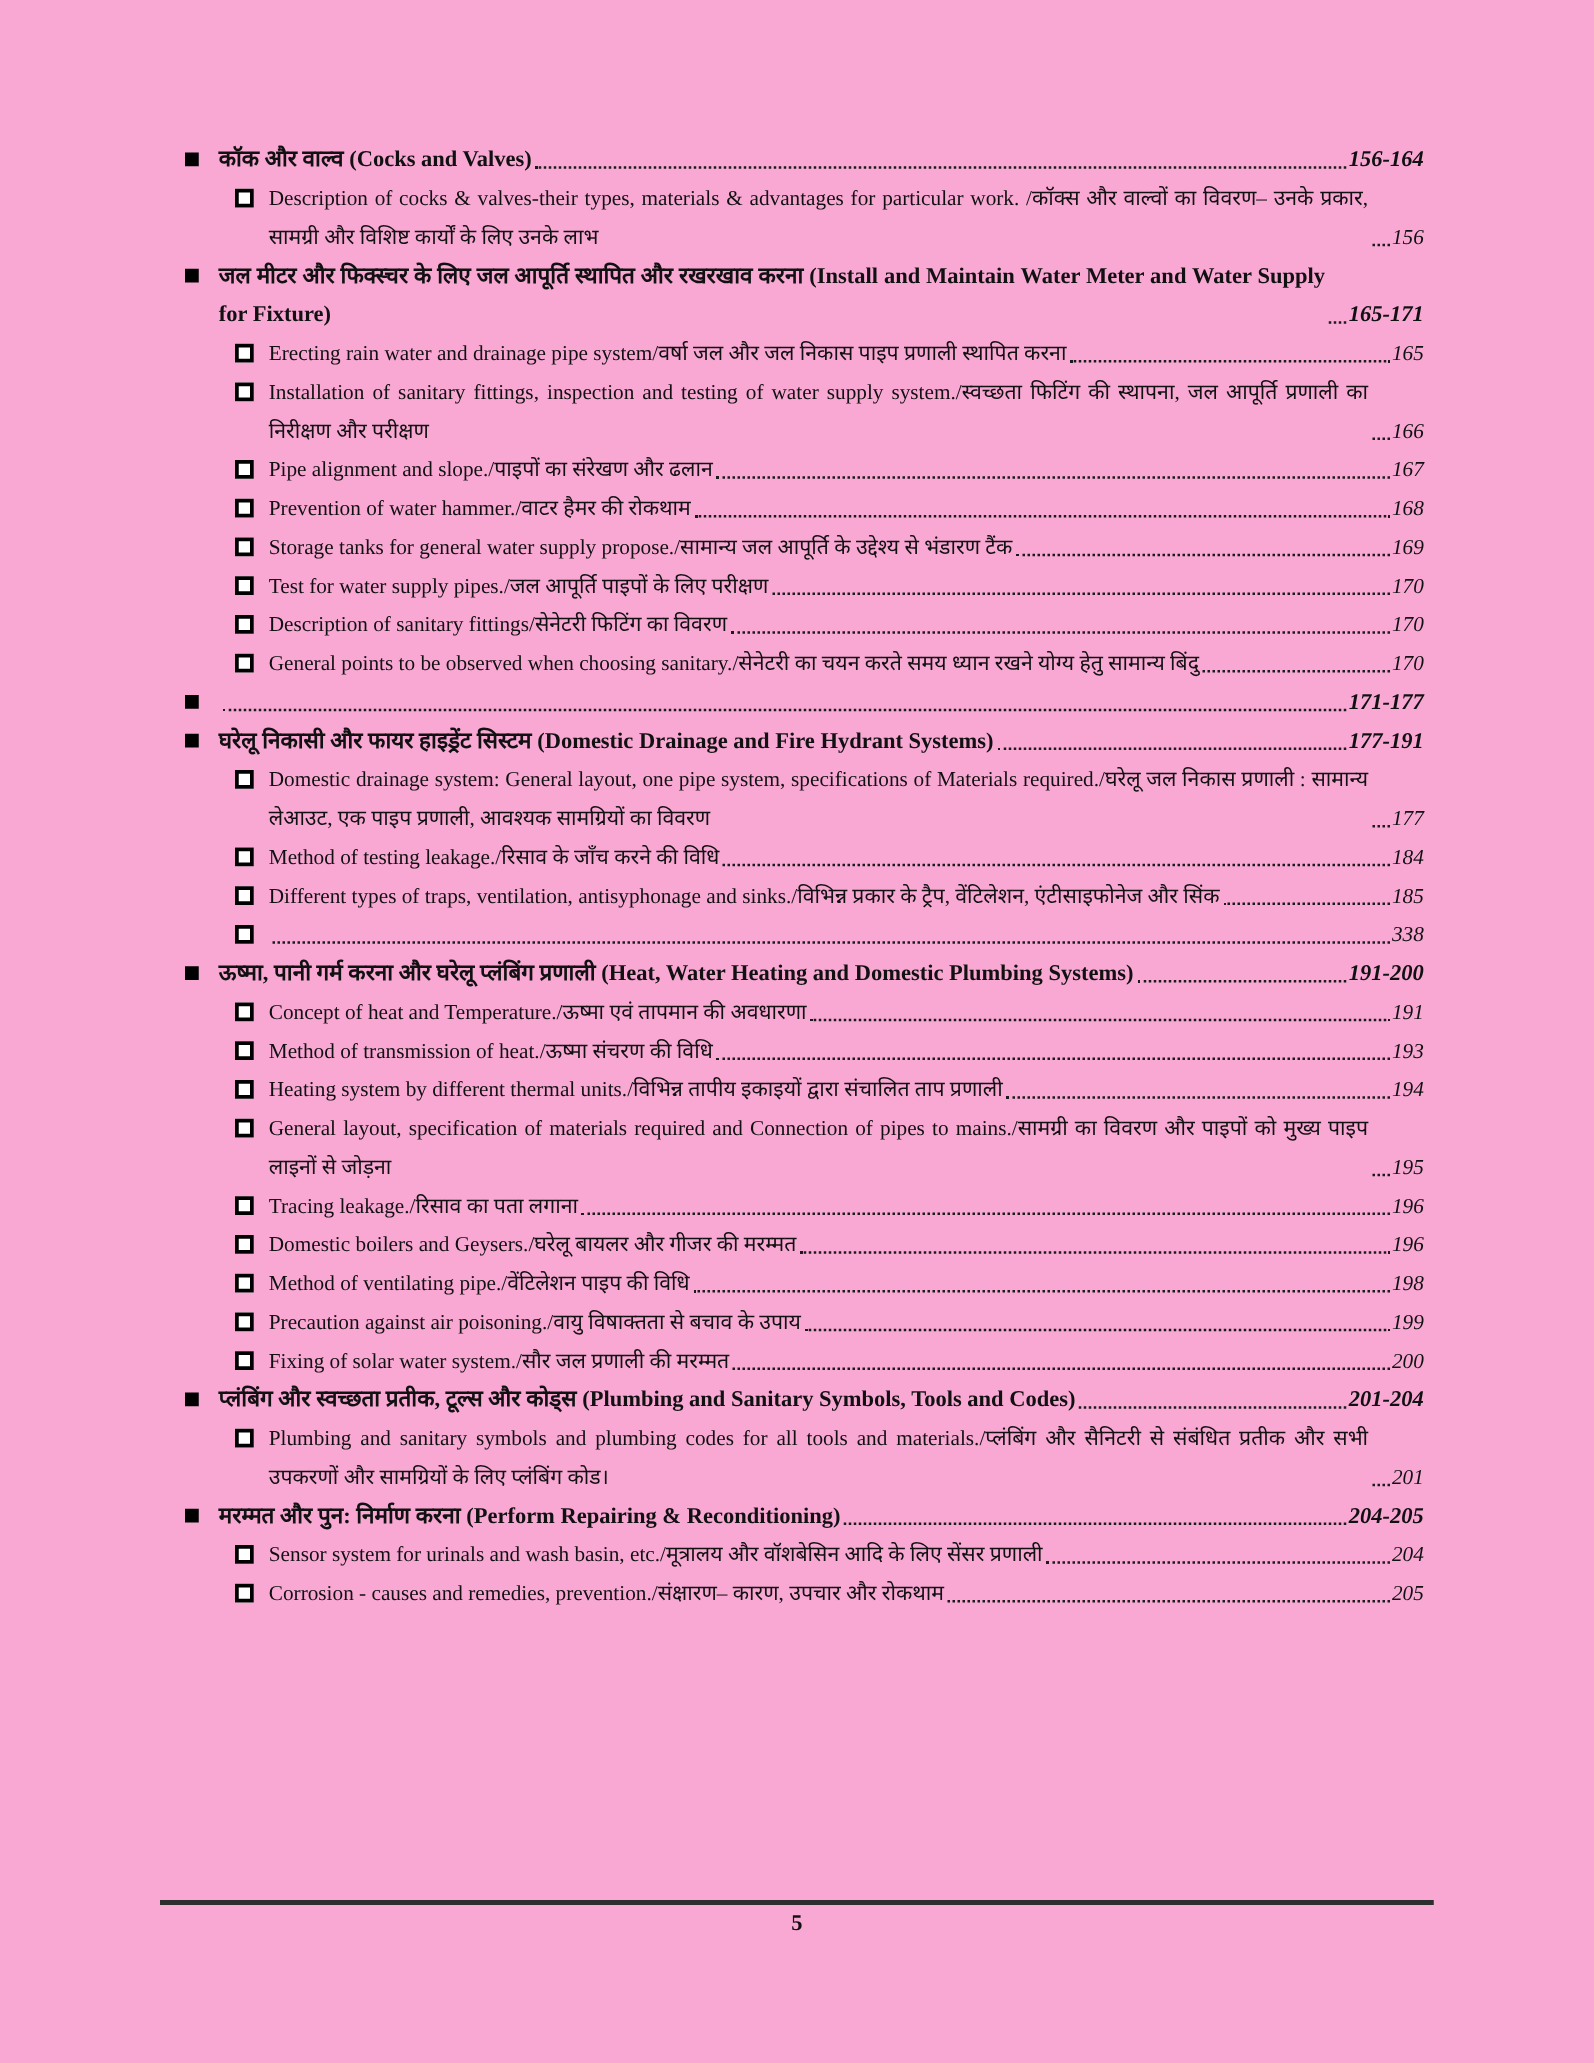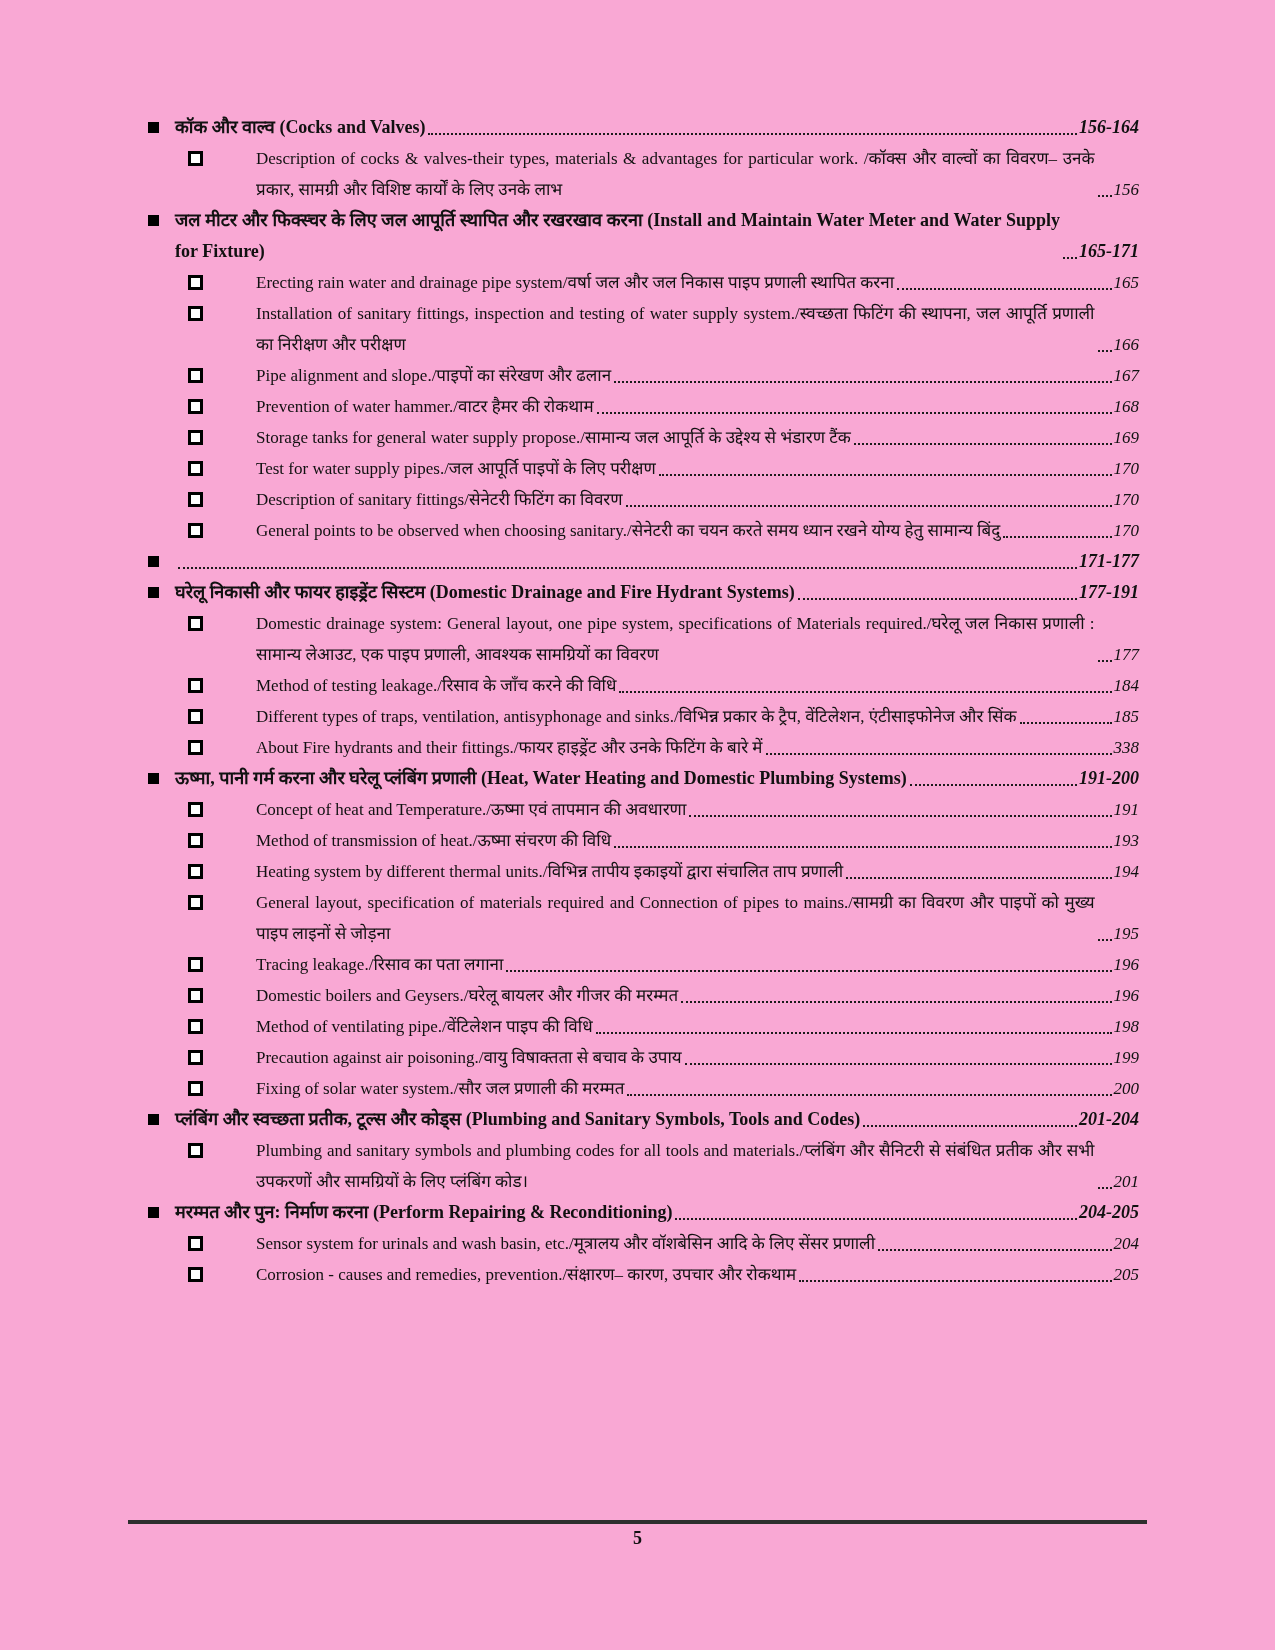--- a/index.html
+++ b/index.html
@@ -28,21 +28,21 @@
 
   
   .lvl1{font-weight:700;font-size:18px;line-height:31px;}
   .lvl1 .bullet-filled{
     flex:0 0 auto;width:11px;height:11px;background:#000;
     margin:10px 16px 0 0;
   }
   .lvl1 .pg{font-weight:700;}
 
   
-  .lvl2{font-size:17px;line-height:31px;margin-left:40px;gap:41px;}
+  .lvl2{font-size:17px;line-height:31px;margin-left:40px;}
   .lvl2 .bullet-open{
     flex:0 0 auto;width:9px;height:9px;
     border:3px solid #000;background:#fff;
     margin:8px 12px 0 0;
   }
 
   .footer-rule{
     position:absolute;left:128px;right:128px;top:1520px;
     height:4px;background:#2e2e2e;
   }
@@ -196,21 +196,20 @@
     <div class="entry">
       <span class="etext">Different types of traps, ventilation, antisyphonage and sinks./विभिन्न प्रकार के ट्रैप, वेंटिलेशन, एंटीसाइफोनेज और सिंक</span>
       <span class="fill"></span>
       <span class="pg">185</span>
     </div>
   </div>
 
   <div class="row lvl2">
     <span class="bullet-open"></span>
     <div class="entry">
-      <span class="etext">About Fire hydrants and their fittings./फायर हाइड्रेंट और उनके फिटिंग के बारे में</span>
       <span class="fill"></span>
       <span class="pg">338</span>
     </div>
   </div>
 
   <div class="row lvl1">
     <span class="bullet-filled"></span>
     <div class="entry">
       <span class="etext">ऊष्मा, पानी गर्म करना और घरेलू प्लंबिंग प्रणाली (Heat, Water Heating and Domestic Plumbing Systems)</span>
       <span class="fill"></span>

